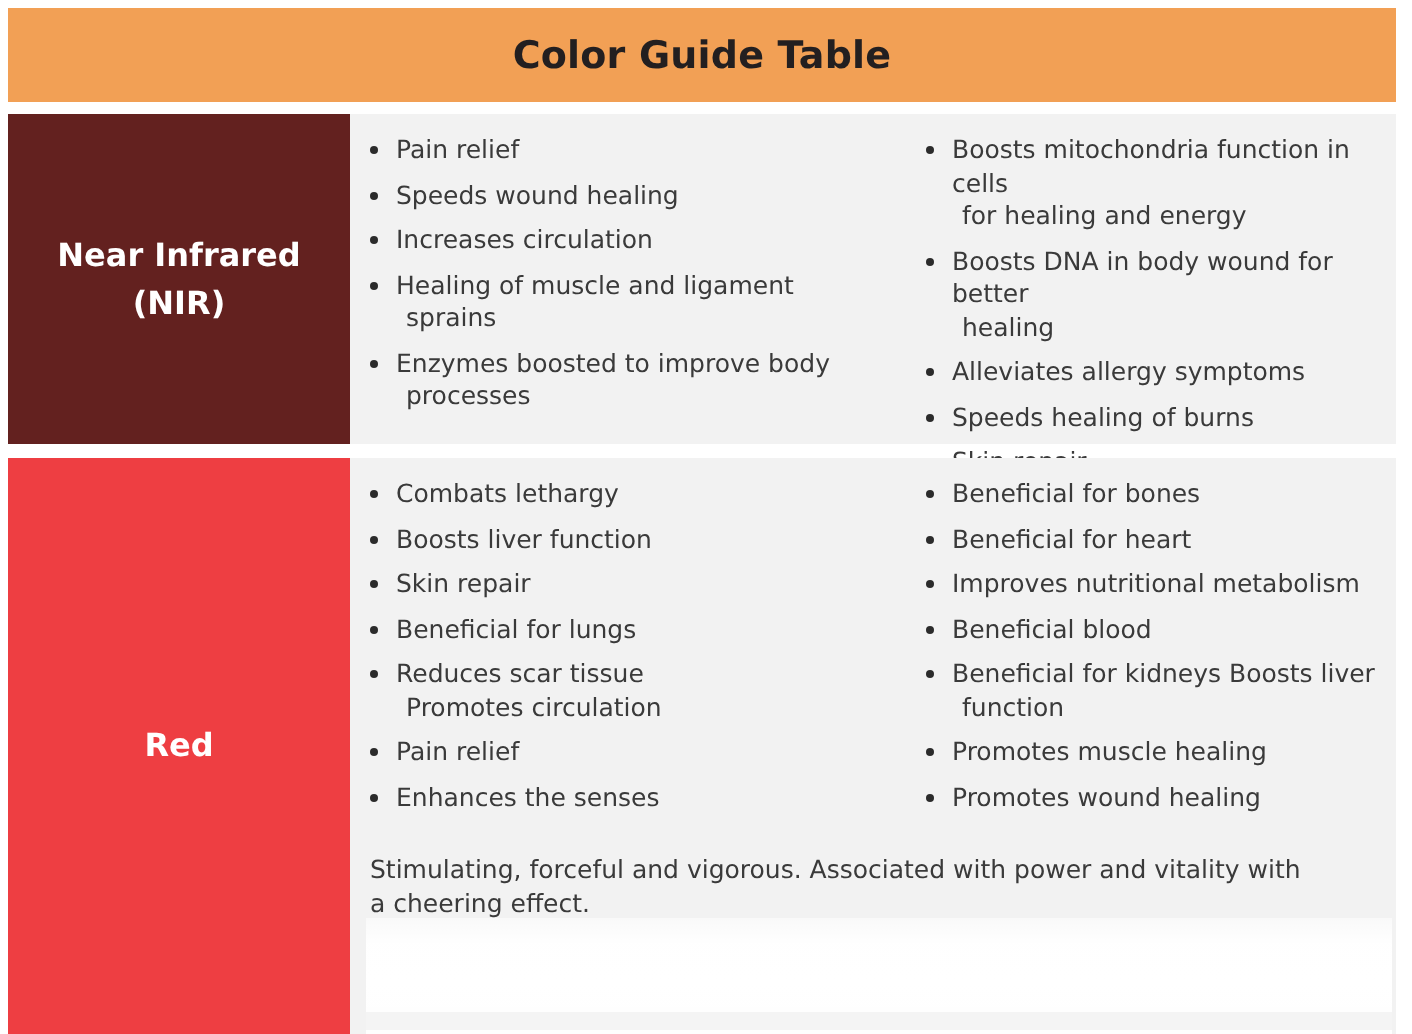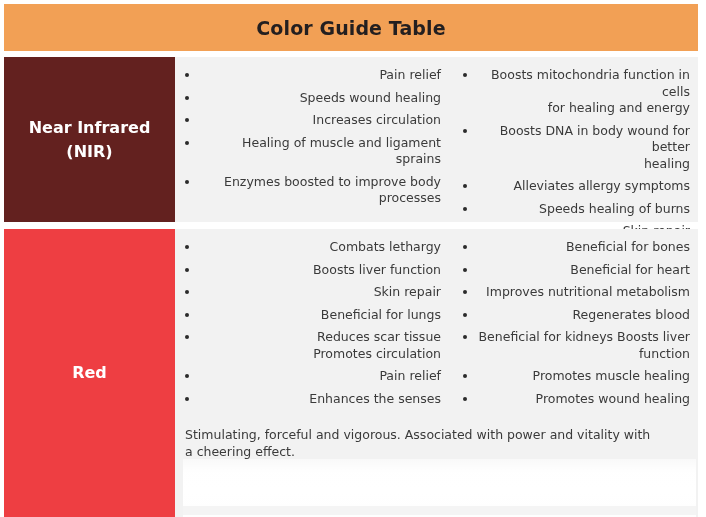--- a/index.html
+++ b/index.html
@@ -96,21 +96,20 @@
   .bullet-col {
     box-sizing: border-box;
   }
   .col-left  { flex: 0 0 264px; padding-right: 6px; }
   .col-right { flex: 1 1 auto; padding-left: 14px; }
 
   ul.bullet-list {
     list-style: none;
     margin: 0;
     padding: 0;
-    text-align: right;
   }
   ul.bullet-list > li {
     position: relative;
     padding-left: 15px;
     margin: 0 0 6px 0;
     font-size: 12.5px;
     line-height: 1.32;
     color: #3A3A3A;
     font-family: "DejaVu Sans", sans-serif;
   }
@@ -259,21 +258,21 @@
             <li>
               <span>Beneficial for bones</span>
             </li>
             <li>
               <span>Beneficial for heart</span>
             </li>
             <li>
               <span>Improves nutritional metabolism</span>
             </li>
             <li>
-              <span>Regenerates blood</span>
+              <span>Beneficial blood</span>
             </li>
             <li>
               <span>Beneficial for kidneys Boosts liver</span>
               <span class="sub-line">function</span>
             </li>
             <li>
               <span>Promotes muscle healing</span>
             </li>
             <li>
               <span>Promotes wound healing</span>

